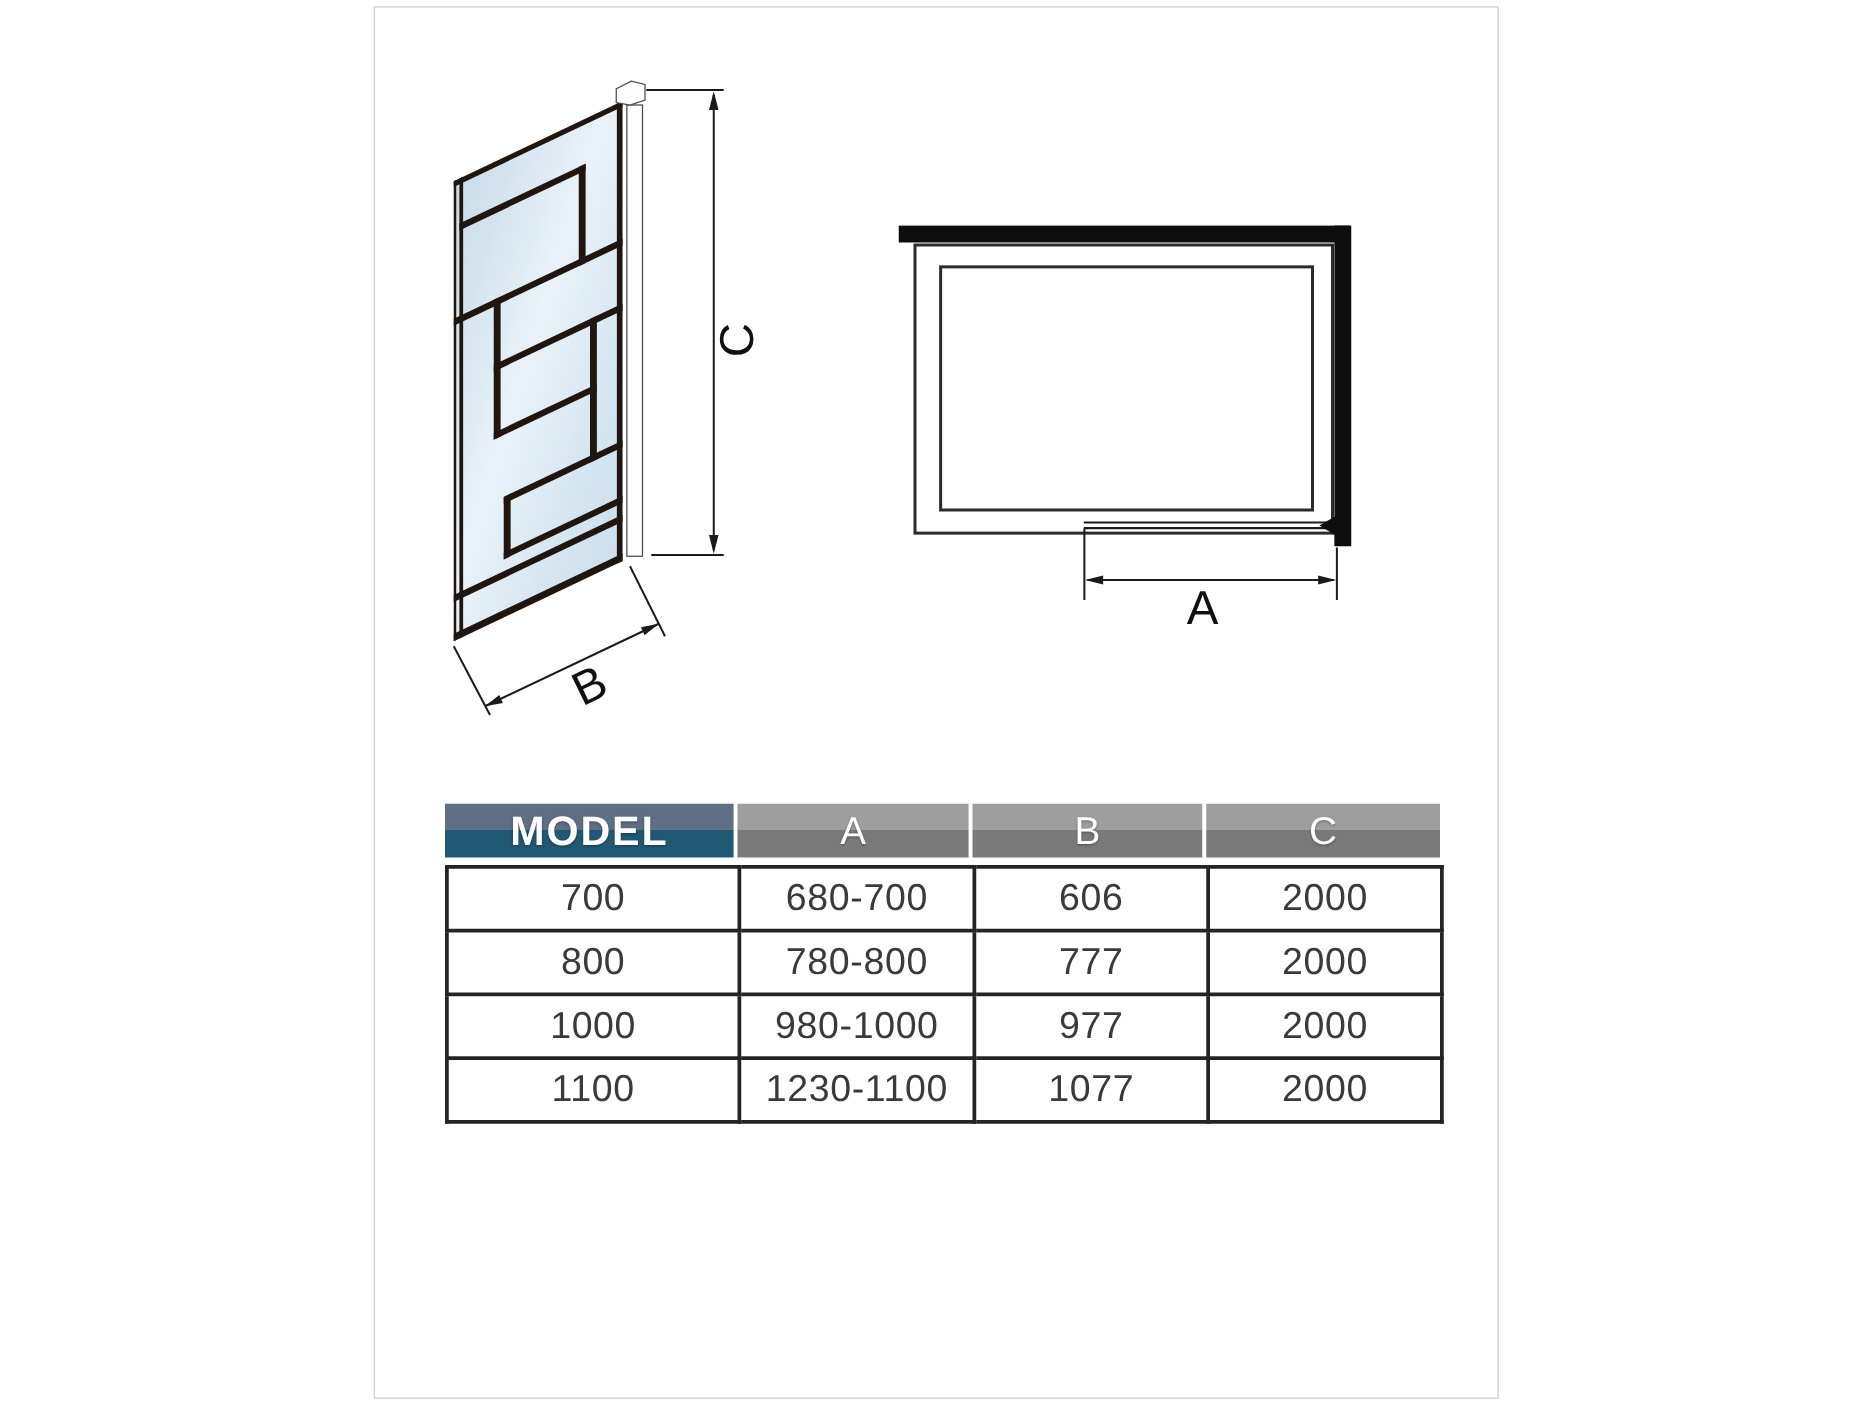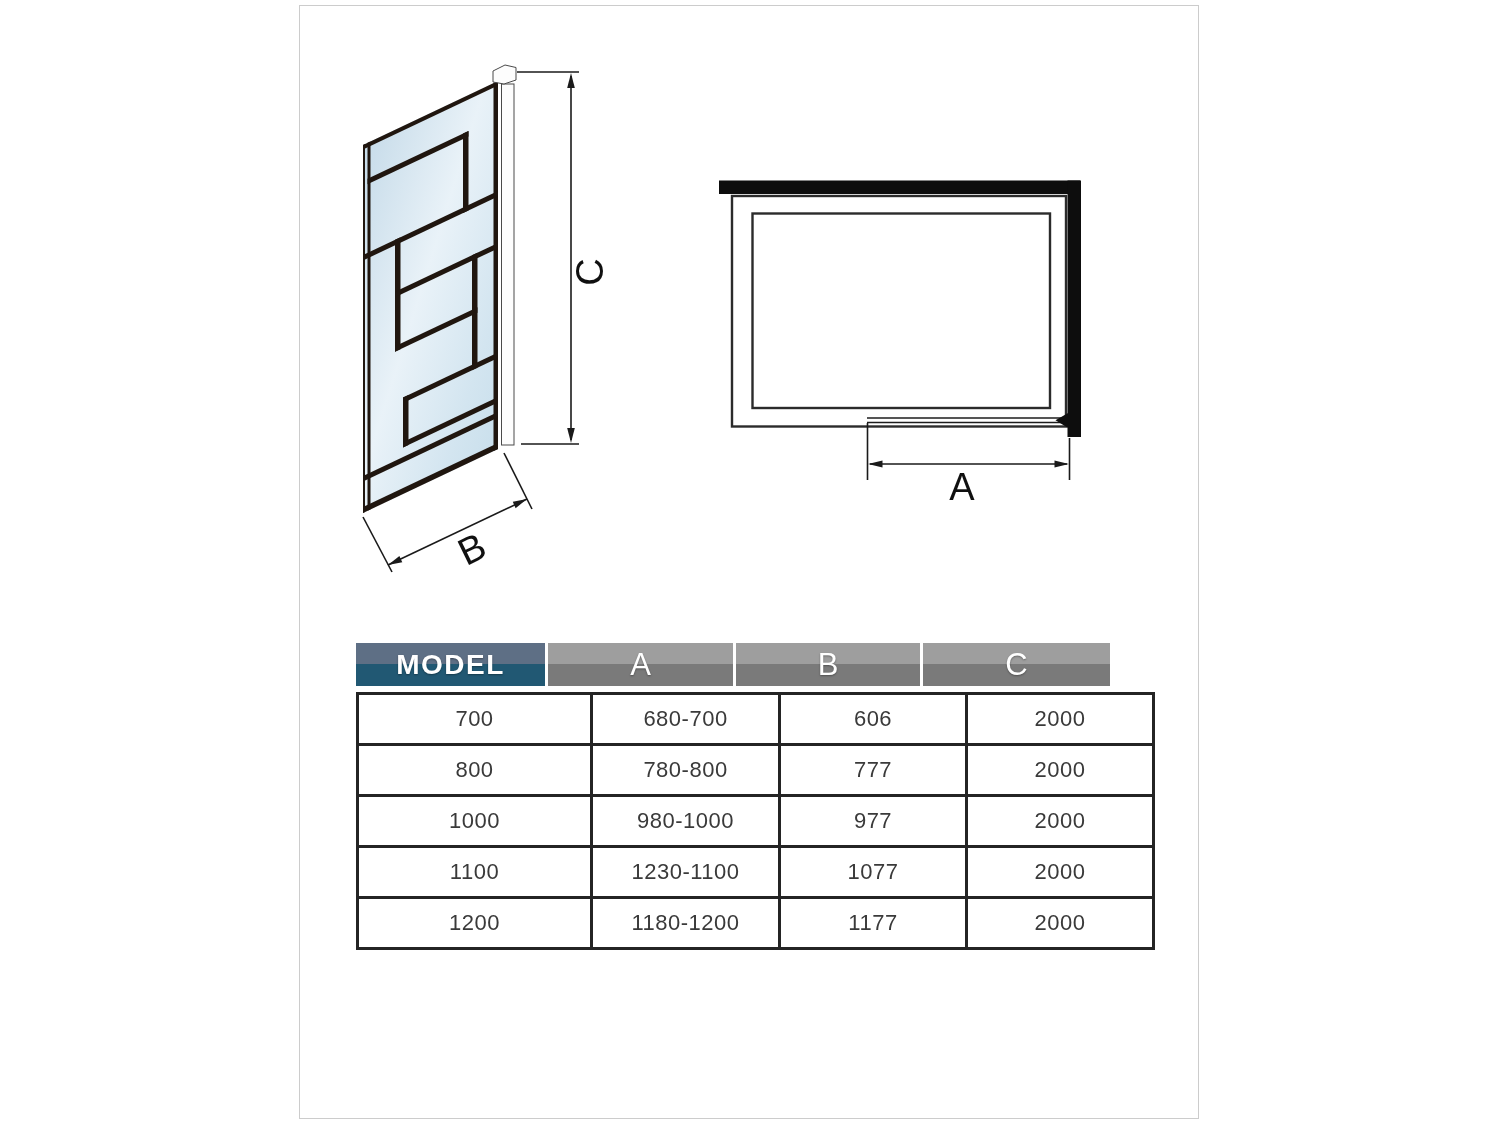--- a/index.html
+++ b/index.html
@@ -18,32 +18,32 @@
   .dim-stroke{stroke:var(--dim,#1a1a1a);stroke-width:1.6;fill:none;}
   .dim-fill{fill:var(--dim,#1a1a1a);}
   .dim-text{font-family:"Liberation Sans",sans-serif;font-size:38px;fill:#101010;}
   .profile{fill:#fdfdfd;stroke:#4a4a4a;stroke-width:1;}
 
   
   .spec-table{position:absolute;left:356px;top:643px;width:802px;}
   .thead{display:flex;width:796px;height:43px;}
   .th{box-sizing:border-box;display:flex;align-items:center;justify-content:center;
       color:var(--header_text,#ffffff);text-shadow:0 1px 2px rgba(0,0,0,.35);}
-  .th.model{width:192px;font-size:28px;font-weight:bold;letter-spacing:1.5px;
+  .th.model{width:234px;font-size:33px;font-weight:bold;letter-spacing:1.5px;
       background:linear-gradient(var(--model_top,#5e6f85) 0 48%,var(--model_bottom,#215873) 48% 100%);
       border-right:3px solid #ffffff;}
   .th.abc{font-size:31px;font-weight:400;
       background:linear-gradient(var(--abc_top,#9e9e9e) 0 48%,var(--abc_bottom,#7a7a7a) 48% 100%);}
   .th.a{width:188px;border-right:3px solid #ffffff;}
   .th.b{width:187px;border-right:3px solid #ffffff;}
   .th.c{width:187px;}
   table.tbody{margin-top:6px;border-collapse:collapse;table-layout:fixed;width:796px;}
   table.tbody td{box-sizing:border-box;border:3px solid var(--table_border,#242424);
       height:51px;text-align:center;vertical-align:middle;
-      font-size:22px;letter-spacing:.5px;color:var(--cell_text,#3a3a3a);background:#ffffff;}
+      font-size:30px;letter-spacing:.5px;color:var(--cell_text,#3a3a3a);background:#ffffff;}
   table.tbody col.c0{width:234px;} table.tbody col.c1{width:188px;}
   table.tbody col.c2{width:187px;} table.tbody col.c3{width:187px;}
 </style>
 </head>
 <body>
 
 <div class="stage">
   <div class="page-border"></div>
 
   <svg class="diagram-svg" viewBox="0 0 1500 1125" xmlns="http://www.w3.org/2000/svg">
@@ -159,22 +159,16 @@
           <td>980-1000</td>
           <td>977</td>
           <td>2000</td>
         </tr>
         <tr>
           <td>1100</td>
           <td>1230-1100</td>
           <td>1077</td>
           <td>2000</td>
         </tr>
-        <tr>
-          <td>1200</td>
-          <td>1180-1200</td>
-          <td>1177</td>
-          <td>2000</td>
-        </tr>
       </tbody>
     </table>
   </div>
 </div>
 
 </body></html>

